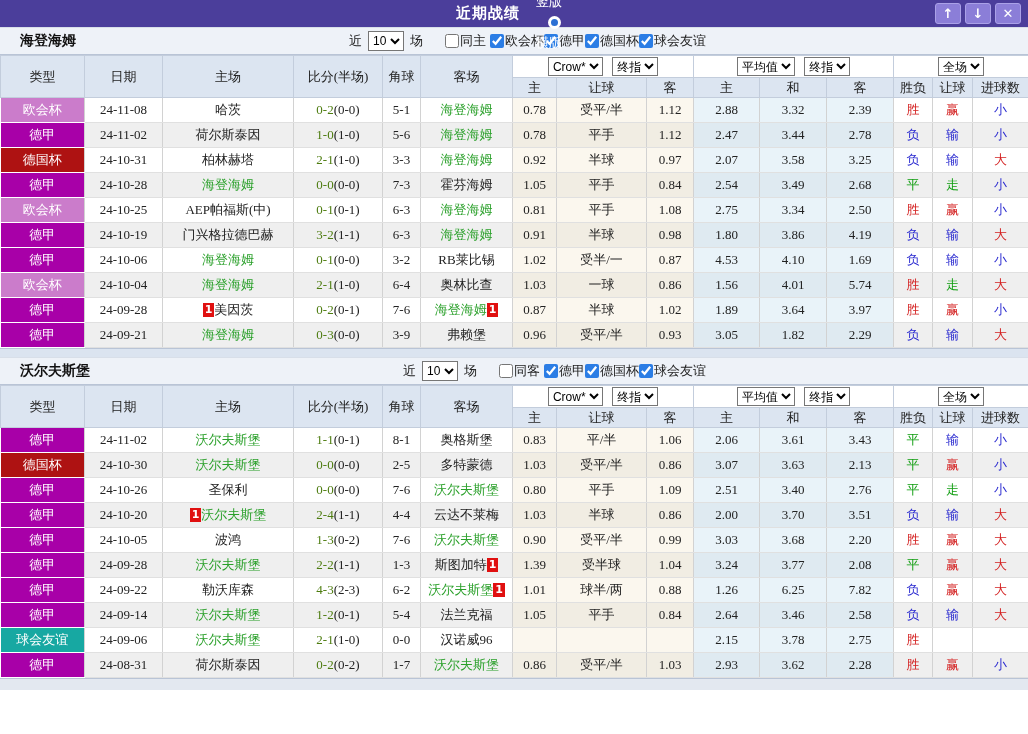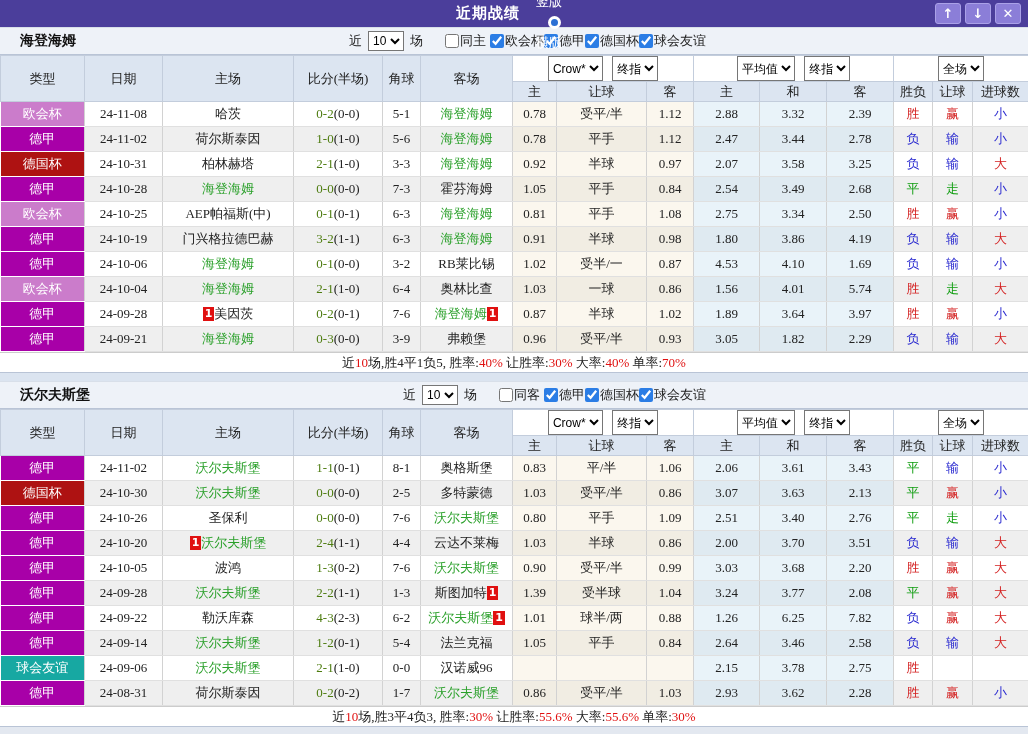--- a/index.html
+++ b/index.html
@@ -44,21 +44,21 @@
   table { width:1028px; border-collapse:collapse; table-layout:fixed; background:#fff; }
   th,td { text-align:center; overflow:hidden; white-space:nowrap; }
   thead th {
     background:#dce5f1; font-weight:normal; font-size:13px;
     border:1px solid #c3cddc; color:#222;
   }
   thead tr.dd-row th.dd-cell { background:#fff; height:22px; }
   thead tr.sub-row th { height:20px; }
   thead th.span2 { height:42px; }
   .dd-cell select {
-    font-family:"Liberation Sans",sans-serif; font-size:12px; height:25px;
+    font-family:"Liberation Sans",sans-serif; font-size:12px; height:19px;
     border:1px solid #767676; background:#fff; margin:0 3px;
   }
   tbody td { height:25px; border-right:1px solid #d2d2d2; border-bottom:1px solid #e0e0e0; font-size:13px; }
   tbody td:first-child { border-bottom:1px solid #fff; }
   tbody tr:nth-child(even) td { background:#efefef; }
   tbody td.g1 { background:#fbf7ee; }
   tbody tr:nth-child(even) td.g1 { background:#f1ede3; }
   tbody td.g2 { background:#e9f3f9; }
   tbody tr:nth-child(even) td.g2 { background:#dfeaf1; }
   td.league { color:#fff; }
@@ -342,21 +342,20 @@
           <td class="g1">0.93</td>
           <td class="g2">3.05</td>
           <td class="g2">1.82</td>
           <td class="g2">2.29</td>
           <td style="color: rgb(43, 43, 208);">负</td>
           <td style="color: rgb(43, 43, 208);">输</td>
           <td style="color: rgb(212, 34, 34);">大</td>
         </tr>
       </tbody>
   </table>
-  <div class="summary"><span>近</span><span class="red">10</span><span>场,胜4平1负5, 胜率:</span><span class="red">40%</span><span> 让胜率:</span><span class="red">30%</span><span> 大率:</span><span class="red">40%</span><span> 单率:</span><span class="red">70%</span></div>
 </section>
 
 <div class="gap"></div>
 
 <section>
   <div class="team-row">
     <span class="team-name">沃尔夫斯堡</span>
     <div class="controls">
       <span>近</span>
       <select><option>10</option></select>
@@ -597,16 +596,15 @@
           <td class="g1">1.03</td>
           <td class="g2">2.93</td>
           <td class="g2">3.62</td>
           <td class="g2">2.28</td>
           <td style="color: rgb(212, 34, 34);">胜</td>
           <td style="color: rgb(212, 34, 34);">赢</td>
           <td style="color: rgb(43, 43, 208);">小</td>
         </tr>
       </tbody>
   </table>
-  <div class="summary"><span>近</span><span class="red">10</span><span>场,胜3平4负3, 胜率:</span><span class="red">30%</span><span> 让胜率:</span><span class="red">55.6%</span><span> 大率:</span><span class="red">55.6%</span><span> 单率:</span><span class="red">30%</span></div>
 </section>
 
 <div class="bottom-strip"></div>
 
 </body></html>

